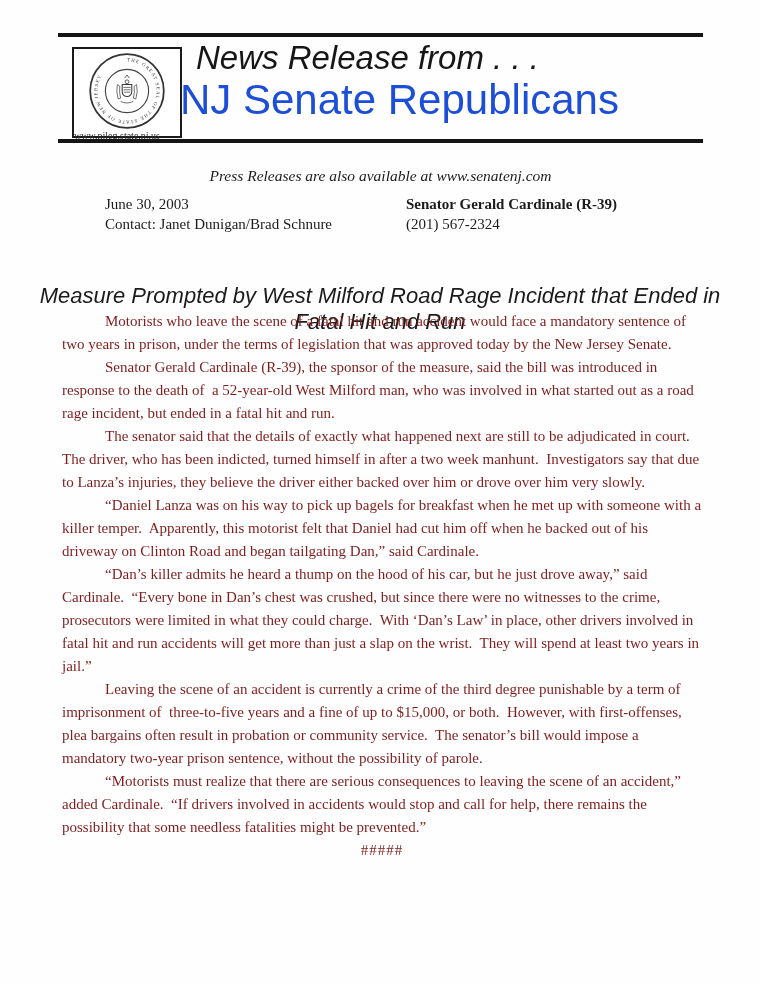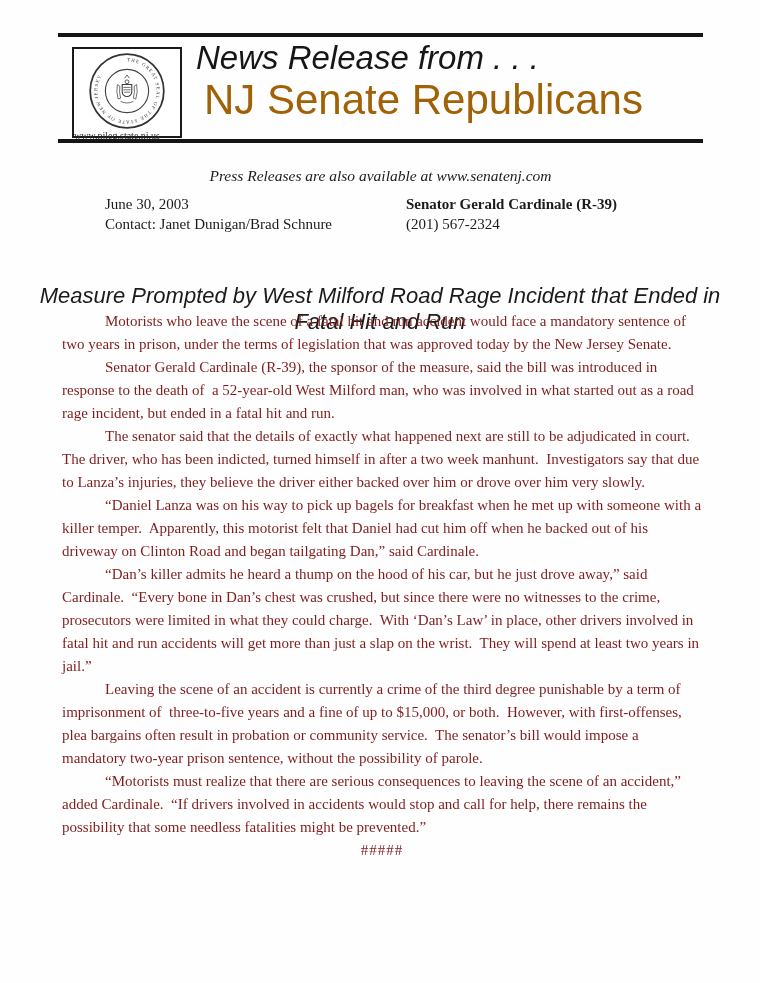--- a/index.html
+++ b/index.html
@@ -56,26 +56,26 @@
     top: 40px;
     font-family: "Liberation Sans", sans-serif;
     font-style: italic;
     font-size: 33px;
     line-height: 36px;
     color: #161616;
     white-space: nowrap;
   }
   .orgname {
     position: absolute;
-    left: 204px;
+    left: 180px;
     top: 77px;
     font-family: "Liberation Sans", sans-serif;
     font-size: 42px;
     line-height: 46px;
-    color: #a16207;
+    color: #1d4ed8;
     white-space: nowrap;
   }
 
   .address {
     position: absolute;
     left: 60px;
     top: 147px;
     font-size: 15.5px;
     line-height: 19px;
     white-space: nowrap;

